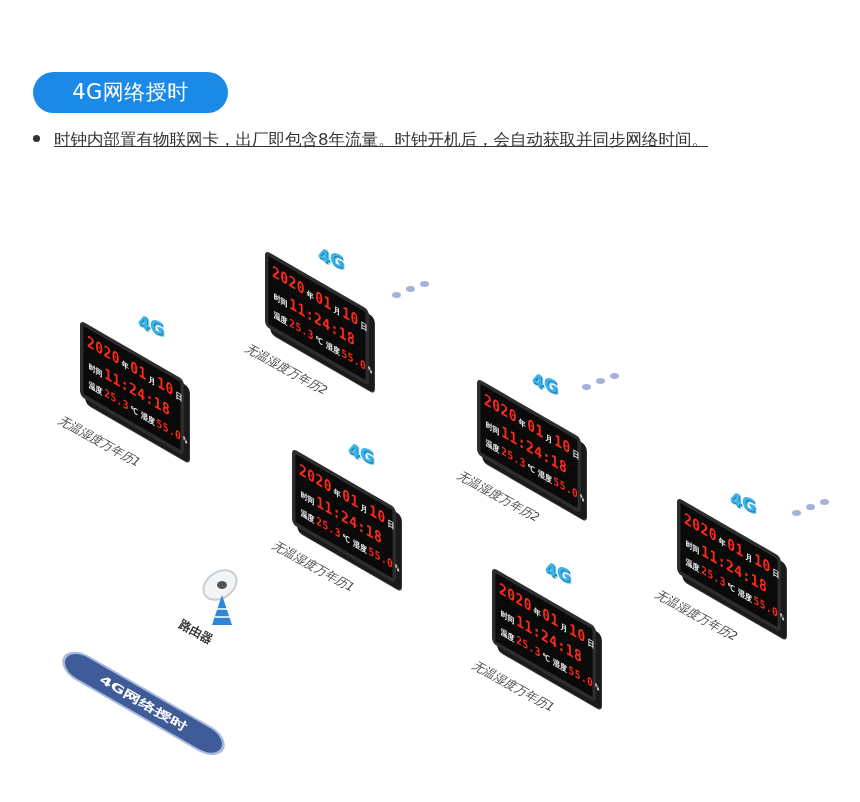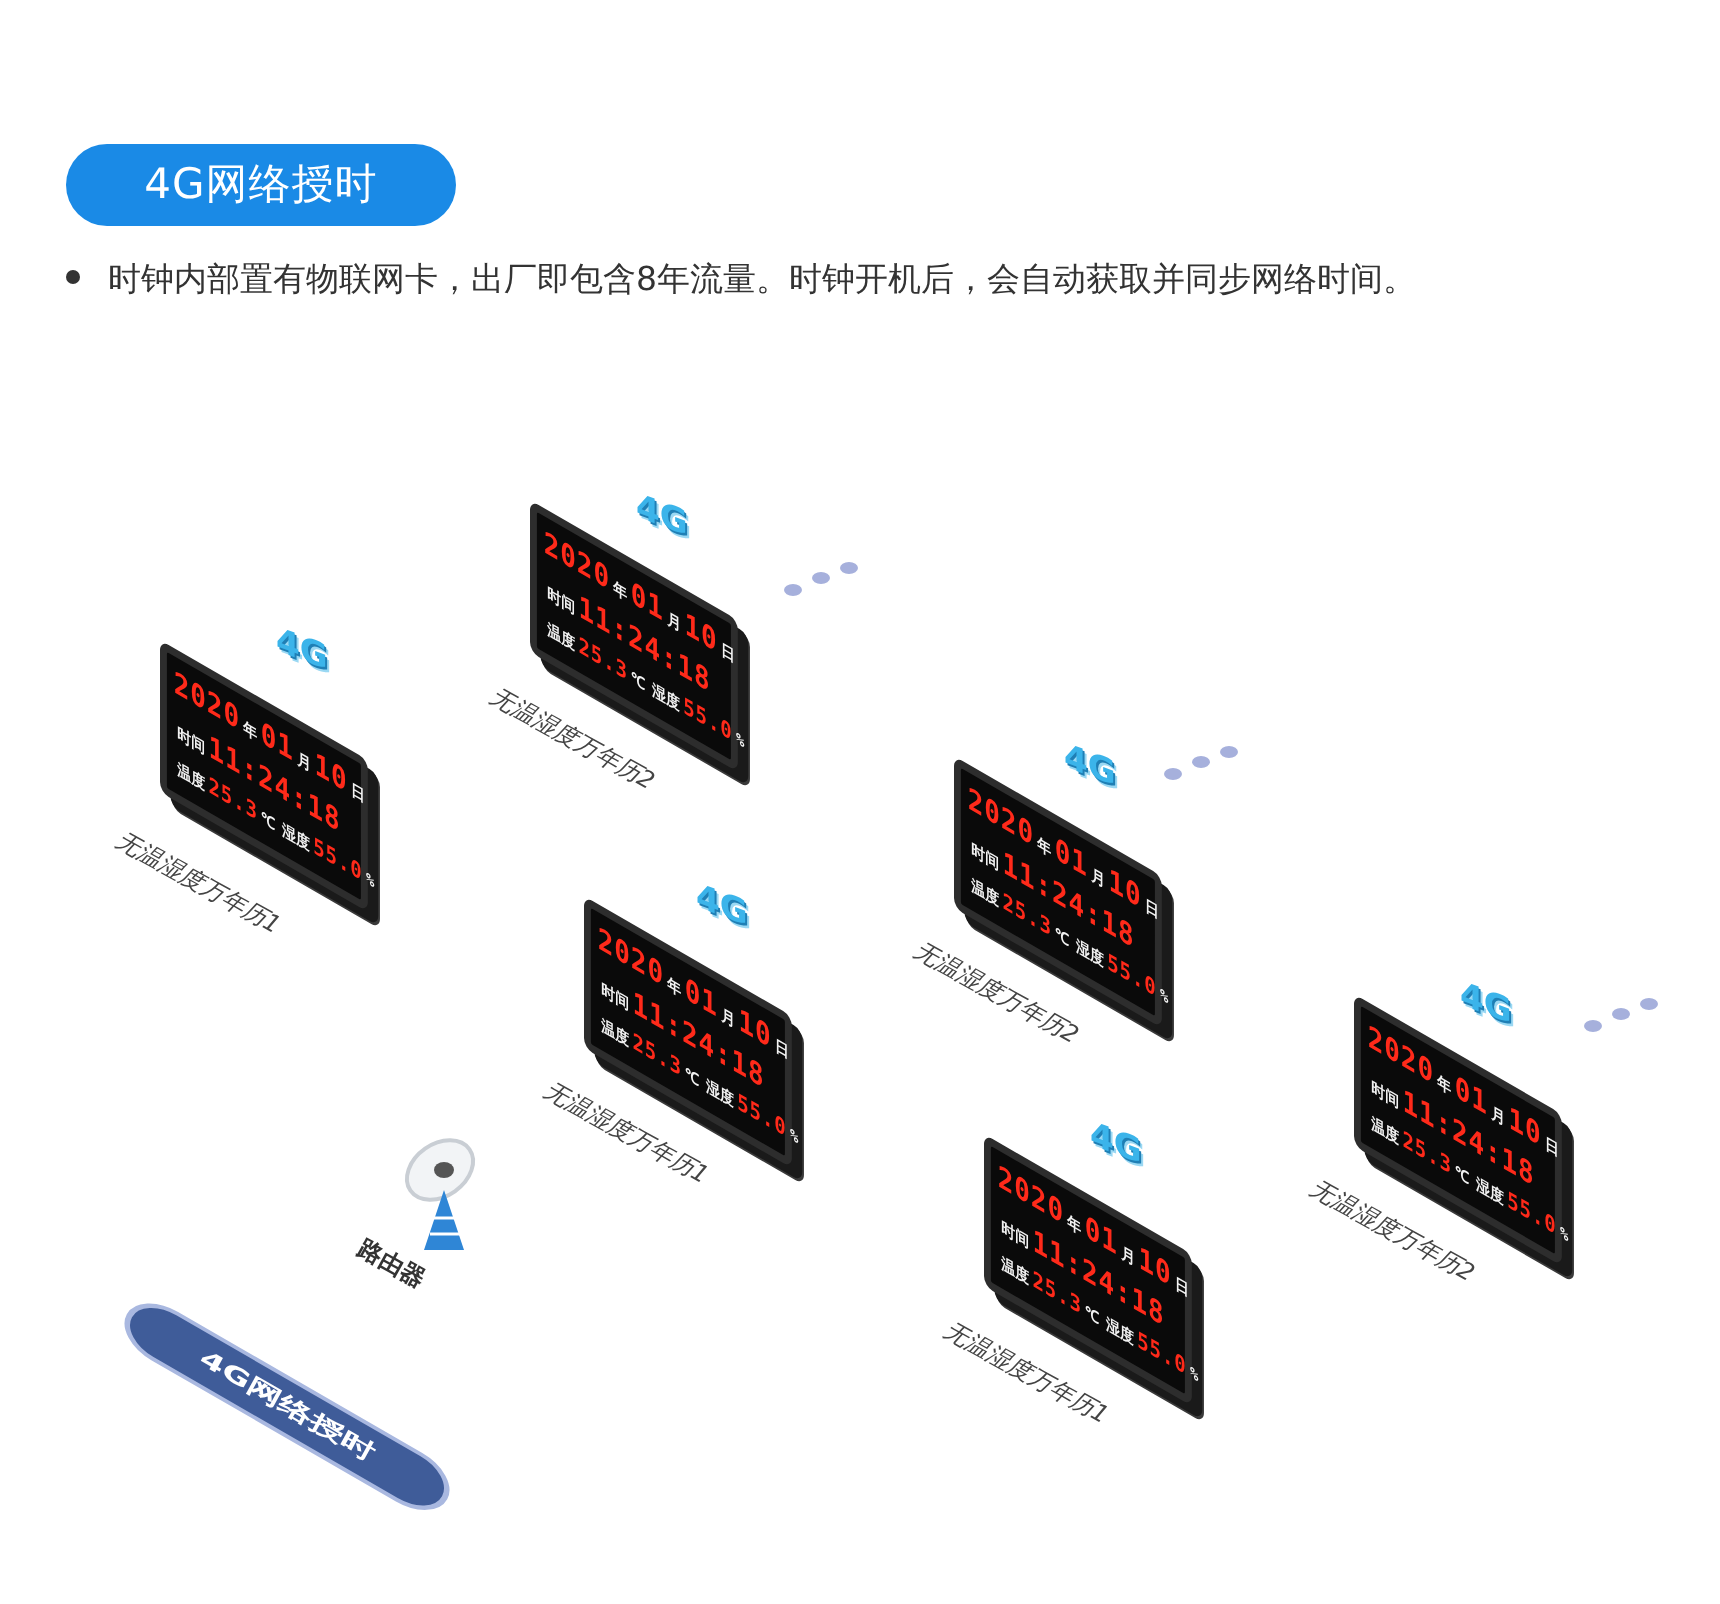--- a/index.html
+++ b/index.html
@@ -6,21 +6,21 @@
   html, body { width: 860px; height: 802px; background: #ffffff; overflow: hidden; }
   body { position: relative; font-family: "DejaVu Sans", "Liberation Sans", sans-serif; color: #333; }
 
   .pill-header {
     position: absolute; left: 33px; top: 72px; width: 195px; height: 41px;
     background: #1a8ae6; border-radius: 21px; color: #fff;
     font-size: 21px; line-height: 41px; text-align: center; letter-spacing: 0.5px;
   }
   .desc {
     position: absolute; left: 33px; top: 128px; font-size: 16.5px; color: #333;
-    white-space: nowrap; line-height: 24px;
+    white-space: nowrap; line-height: 24px; text-decoration: underline;
   }
   .desc .dot {
     display: inline-block; width: 7px; height: 7px; border-radius: 50%;
     background: #333; margin-right: 14px; vertical-align: middle; position: relative; top: -2px;
   }
 
   
   .device {
     position: absolute; width: 110px; height: 135px;
   }

